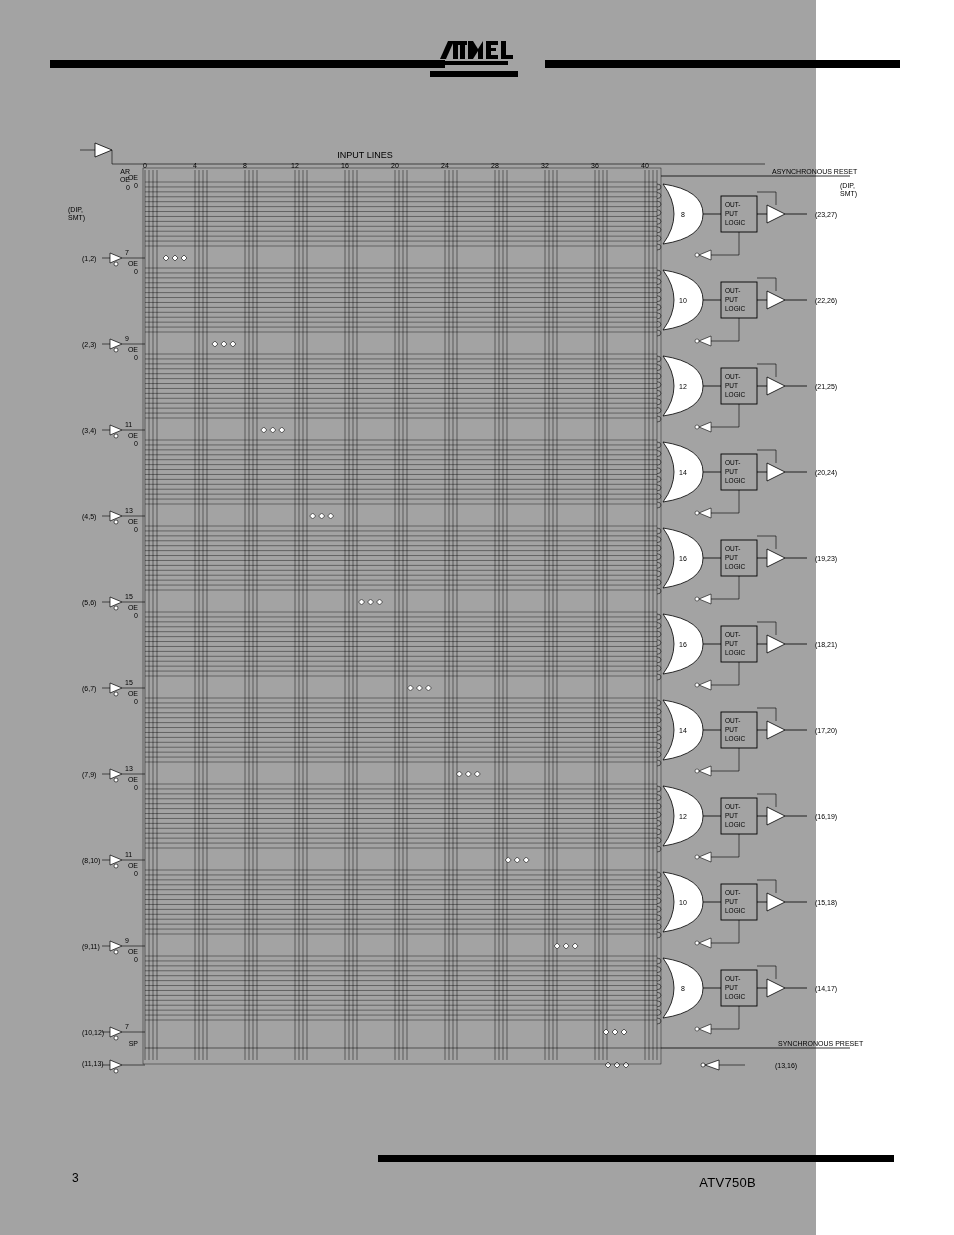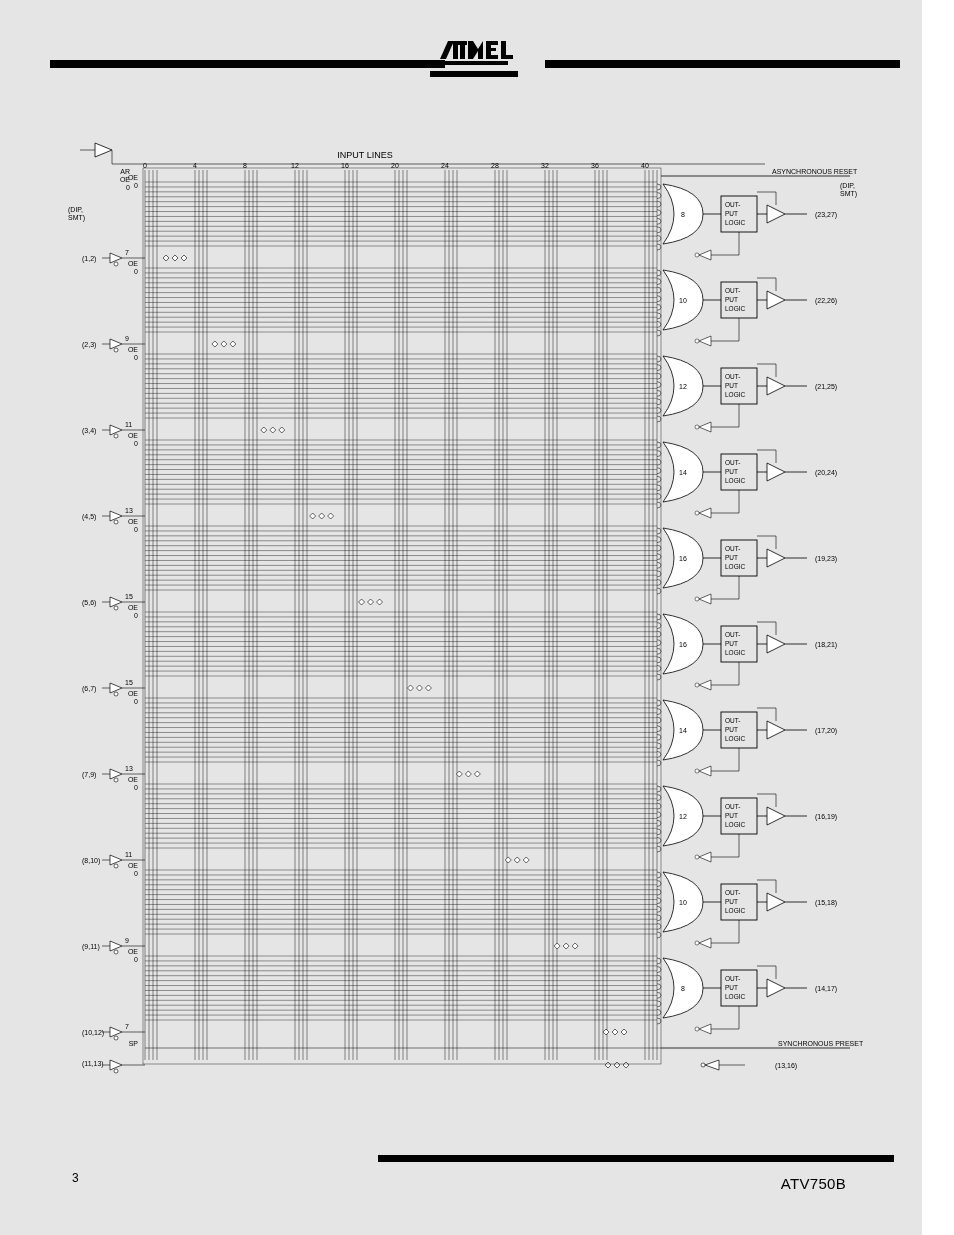--- a/index.html
+++ b/index.html
@@ -1,25 +1,25 @@
 <!DOCTYPE html>
 <html><head>
 <meta charset="utf-8">
 <style>
 html,body{margin:0;padding:0;background:#fff;font-family:Helvetica,Arial,sans-serif;}
-.page{width:922px;height:1235px;position:relative;background:#e5e5e5;}
+.page{width:816px;height:1235px;position:relative;background:#a3a3a3;}
 .hbar-l,.hbar-r{position:absolute;top:60px;height:8px;background:#000;}
 .hbar-l{left:50px;width:395px;}
 .hbar-r{left:545px;width:355px;}
 .logo{position:absolute;left:430px;top:39px;}
 .diagram{position:absolute;left:60px;top:140px;width:830px;height:970px;}
 .diagram svg{width:830px;height:970px;}
 .footer-bar{position:absolute;left:378px;top:1155px;width:516px;height:7px;background:#000;}
 .page-num{position:absolute;left:72px;top:1171px;font-size:12px;}
-.part{position:absolute;right:76px;top:1175px;font-size:15px;letter-spacing:.3px;}
+.part{position:absolute;right:60px;top:1175px;font-size:13px;letter-spacing:.3px;}
 text{font-family:Helvetica,Arial,sans-serif;}
 </style>
 </head>
 <body>
 
 <div class="page">
 
   <div class="hbar-l"></div>
   <div class="hbar-r"></div>
 

